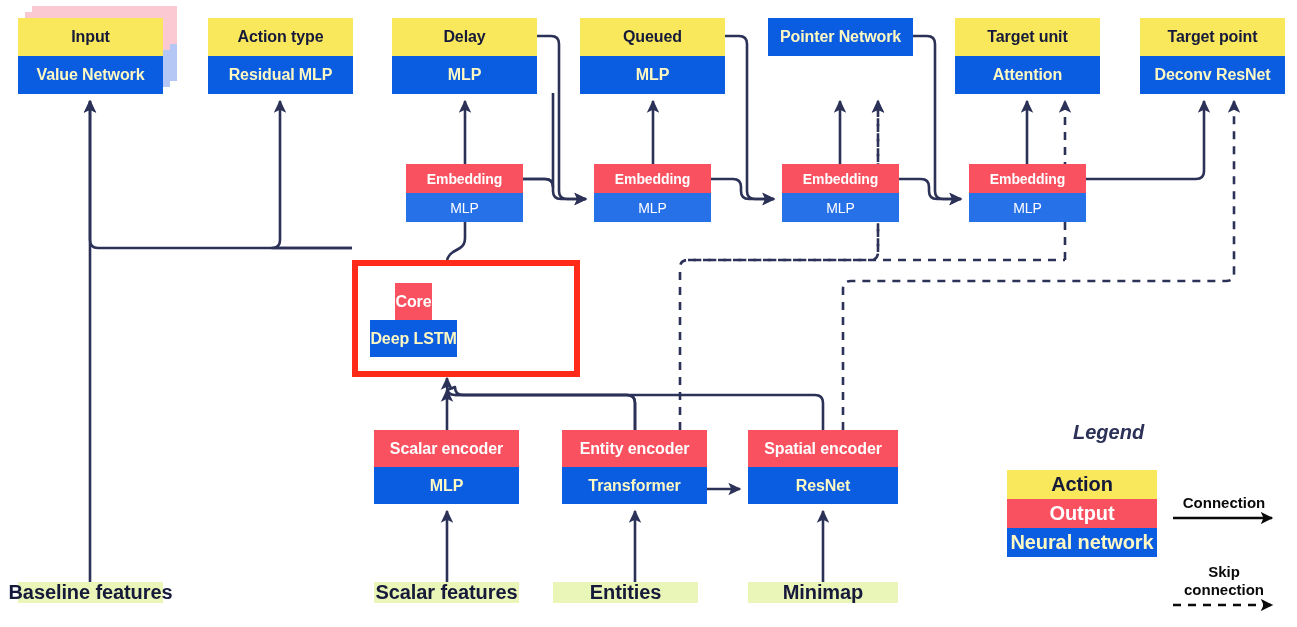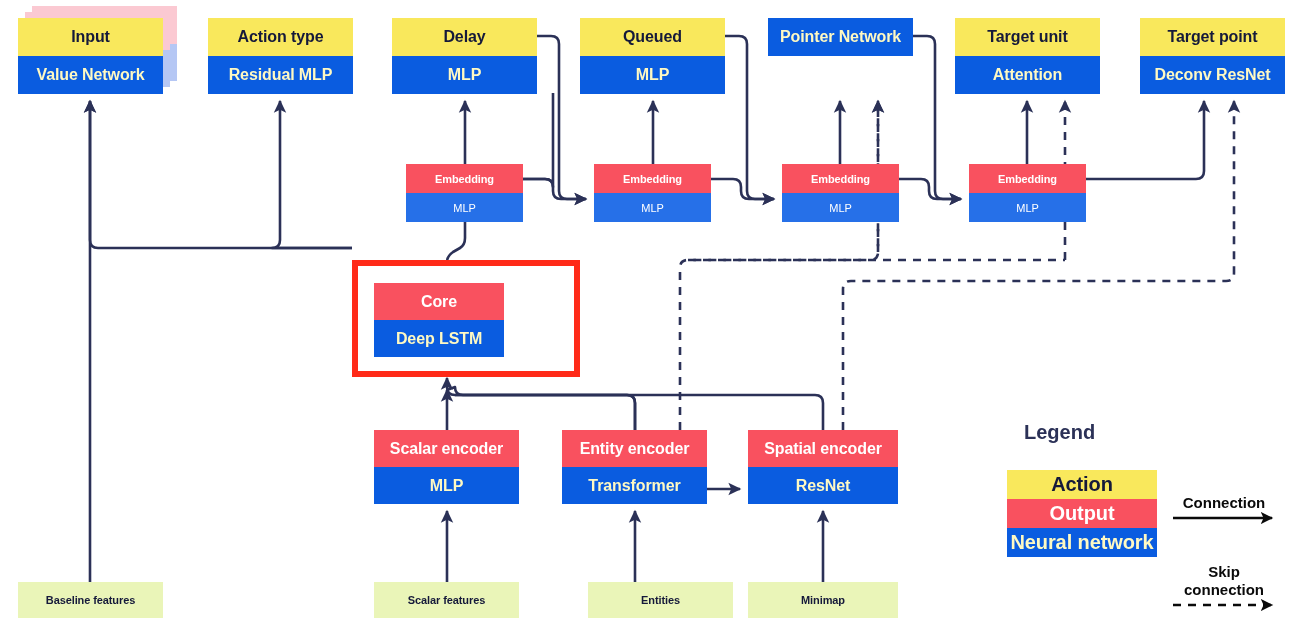--- a/index.html
+++ b/index.html
@@ -61,24 +61,24 @@
     background: #2670e8;
     color: #ffffff;
     font-weight: 500;
   }
   .cell-input {
     background: #eaf5b8;
     color: #15193a;
     font-weight: 700;
   }
   .top-node .cell { height: 38px; font-size: 16px; }
-  .emb-node .cell { height: 29px; font-size: 11px; }
+  .emb-node .cell { height: 29px; font-size: 14px; }
   .enc-node .cell { height: 37px; font-size: 16px; }
   .core-node .cell { height: 37px; font-size: 16px; }
-  .input-node .cell { height: 36px; font-size: 11px; }
+  .input-node .cell { height: 21px; font-size: 20px; }
 
   .ghost {
     position: absolute;
     z-index: 1;
   }
   .ghost .g-top { background: #fbc9d2; }
   .ghost .g-bot { background: #b5c7f4; }
   .ghost div { width: 100%; }
 
   #core-highlight {
@@ -243,21 +243,21 @@
   <div class="node emb-node" style="left:782px; top:164px; width:117px;">
     <div class="cell cell-output">Embedding</div>
     <div class="cell cell-nn-light">MLP</div>
   </div>
 
   <div class="node emb-node" style="left:969px; top:164px; width:117px;">
     <div class="cell cell-output">Embedding</div>
     <div class="cell cell-nn-light">MLP</div>
   </div>
 
-  <div class="node core-node" style="left:374px; top:283px; width:130px;">
+  <div class="node core-node" style="left:356px; top:283px; width:115px;align-items:center;">
     <div class="cell cell-output">Core</div>
     <div class="cell cell-nn">Deep LSTM</div>
   </div>
 
   <div class="node enc-node" style="left:374px; top:430px; width:145px;">
     <div class="cell cell-output">Scalar encoder</div>
     <div class="cell cell-nn">MLP</div>
   </div>
 
   <div class="node enc-node" style="left:562px; top:430px; width:145px;">
@@ -269,28 +269,28 @@
     <div class="cell cell-output">Spatial encoder</div>
     <div class="cell cell-nn">ResNet</div>
   </div>
 
   <div class="node input-node" style="left:18px; top:582px; width:145px;">
     <div class="cell cell-input">Baseline features</div>
   </div>
   <div class="node input-node" style="left:374px; top:582px; width:145px;">
     <div class="cell cell-input">Scalar features</div>
   </div>
-  <div class="node input-node" style="left:588px; top:582px; width:145px;">
+  <div class="node input-node" style="left:553px; top:582px; width:145px;">
     <div class="cell cell-input">Entities</div>
   </div>
   <div class="node input-node" style="left:748px; top:582px; width:150px;">
     <div class="cell cell-input">Minimap</div>
   </div>
 
-  <div id="legend-title" style="left:1024px; top:421px;">Legend</div>
+  <div id="legend-title" style="left:1073px; top:421px;font-style:italic;">Legend</div>
 
   <div id="legend-swatches" style="left:1007px; top:470px; width:150px;">
     <div class="cell cell-action">Action</div>
     <div class="cell cell-output">Output</div>
     <div class="cell cell-nn">Neural network</div>
   </div>
 
   <div class="legend-arrow-label" style="left:1168px; top:494px; width:112px;">Connection</div>
 
   <div class="legend-arrow-label" style="left:1168px; top:563px; width:112px; white-space:pre-line;">Skip

